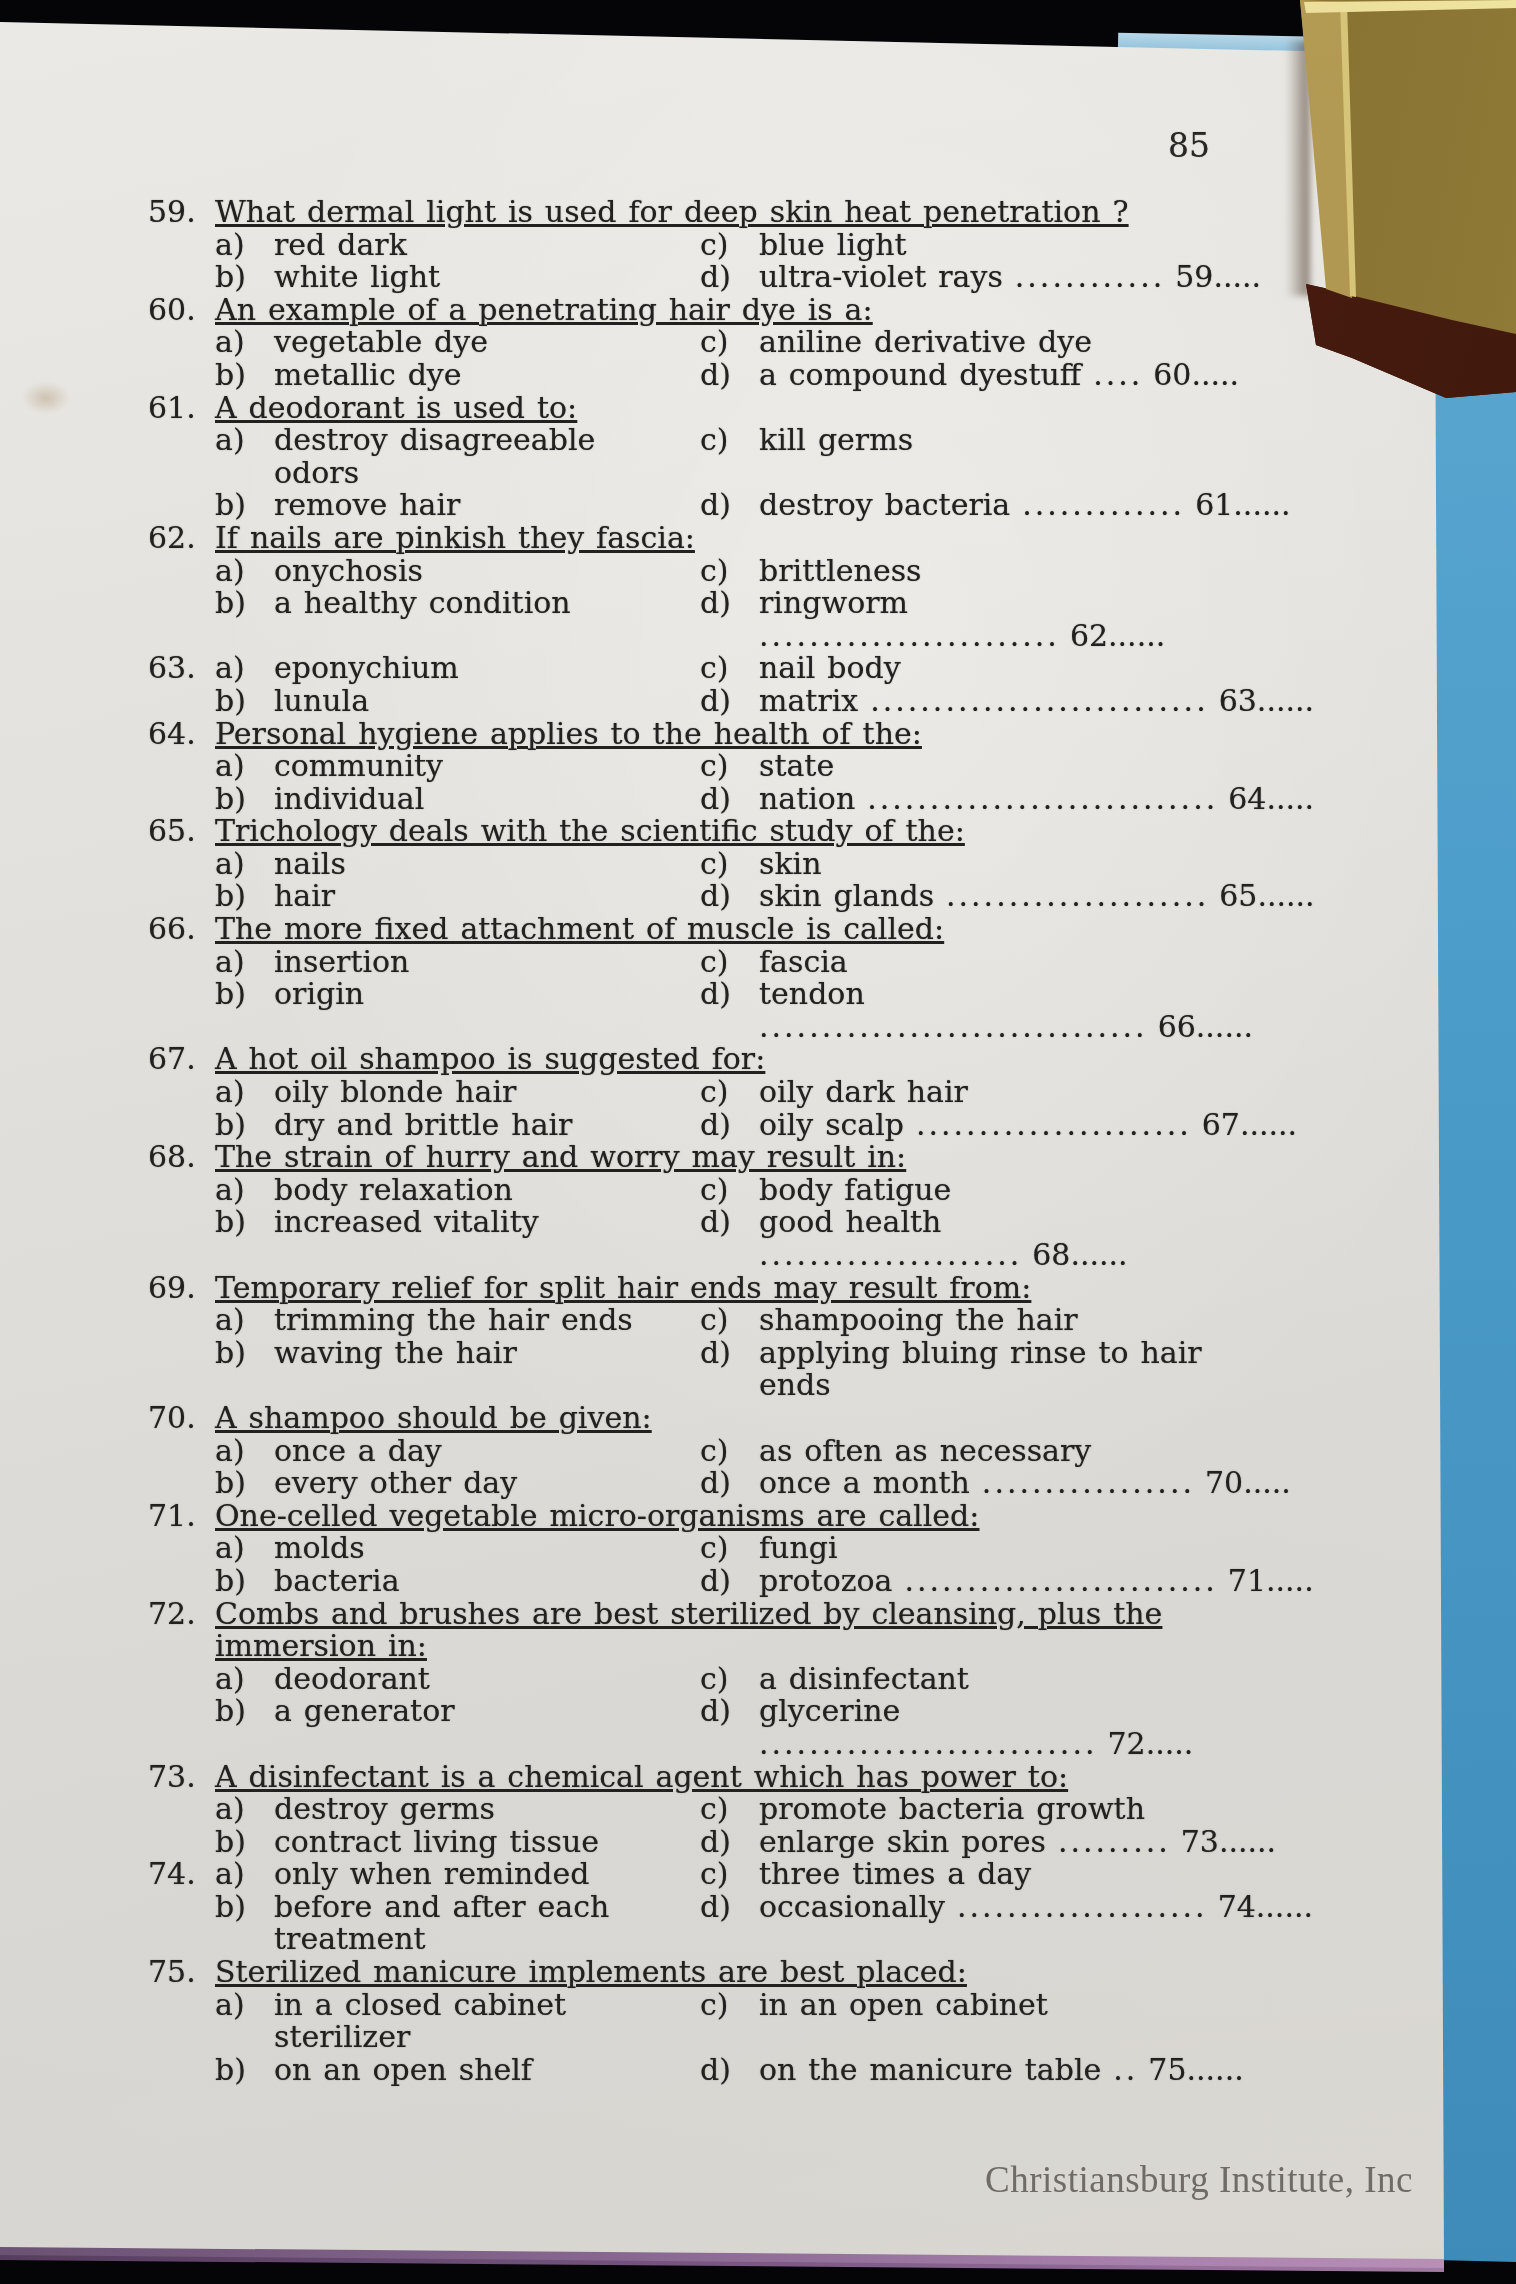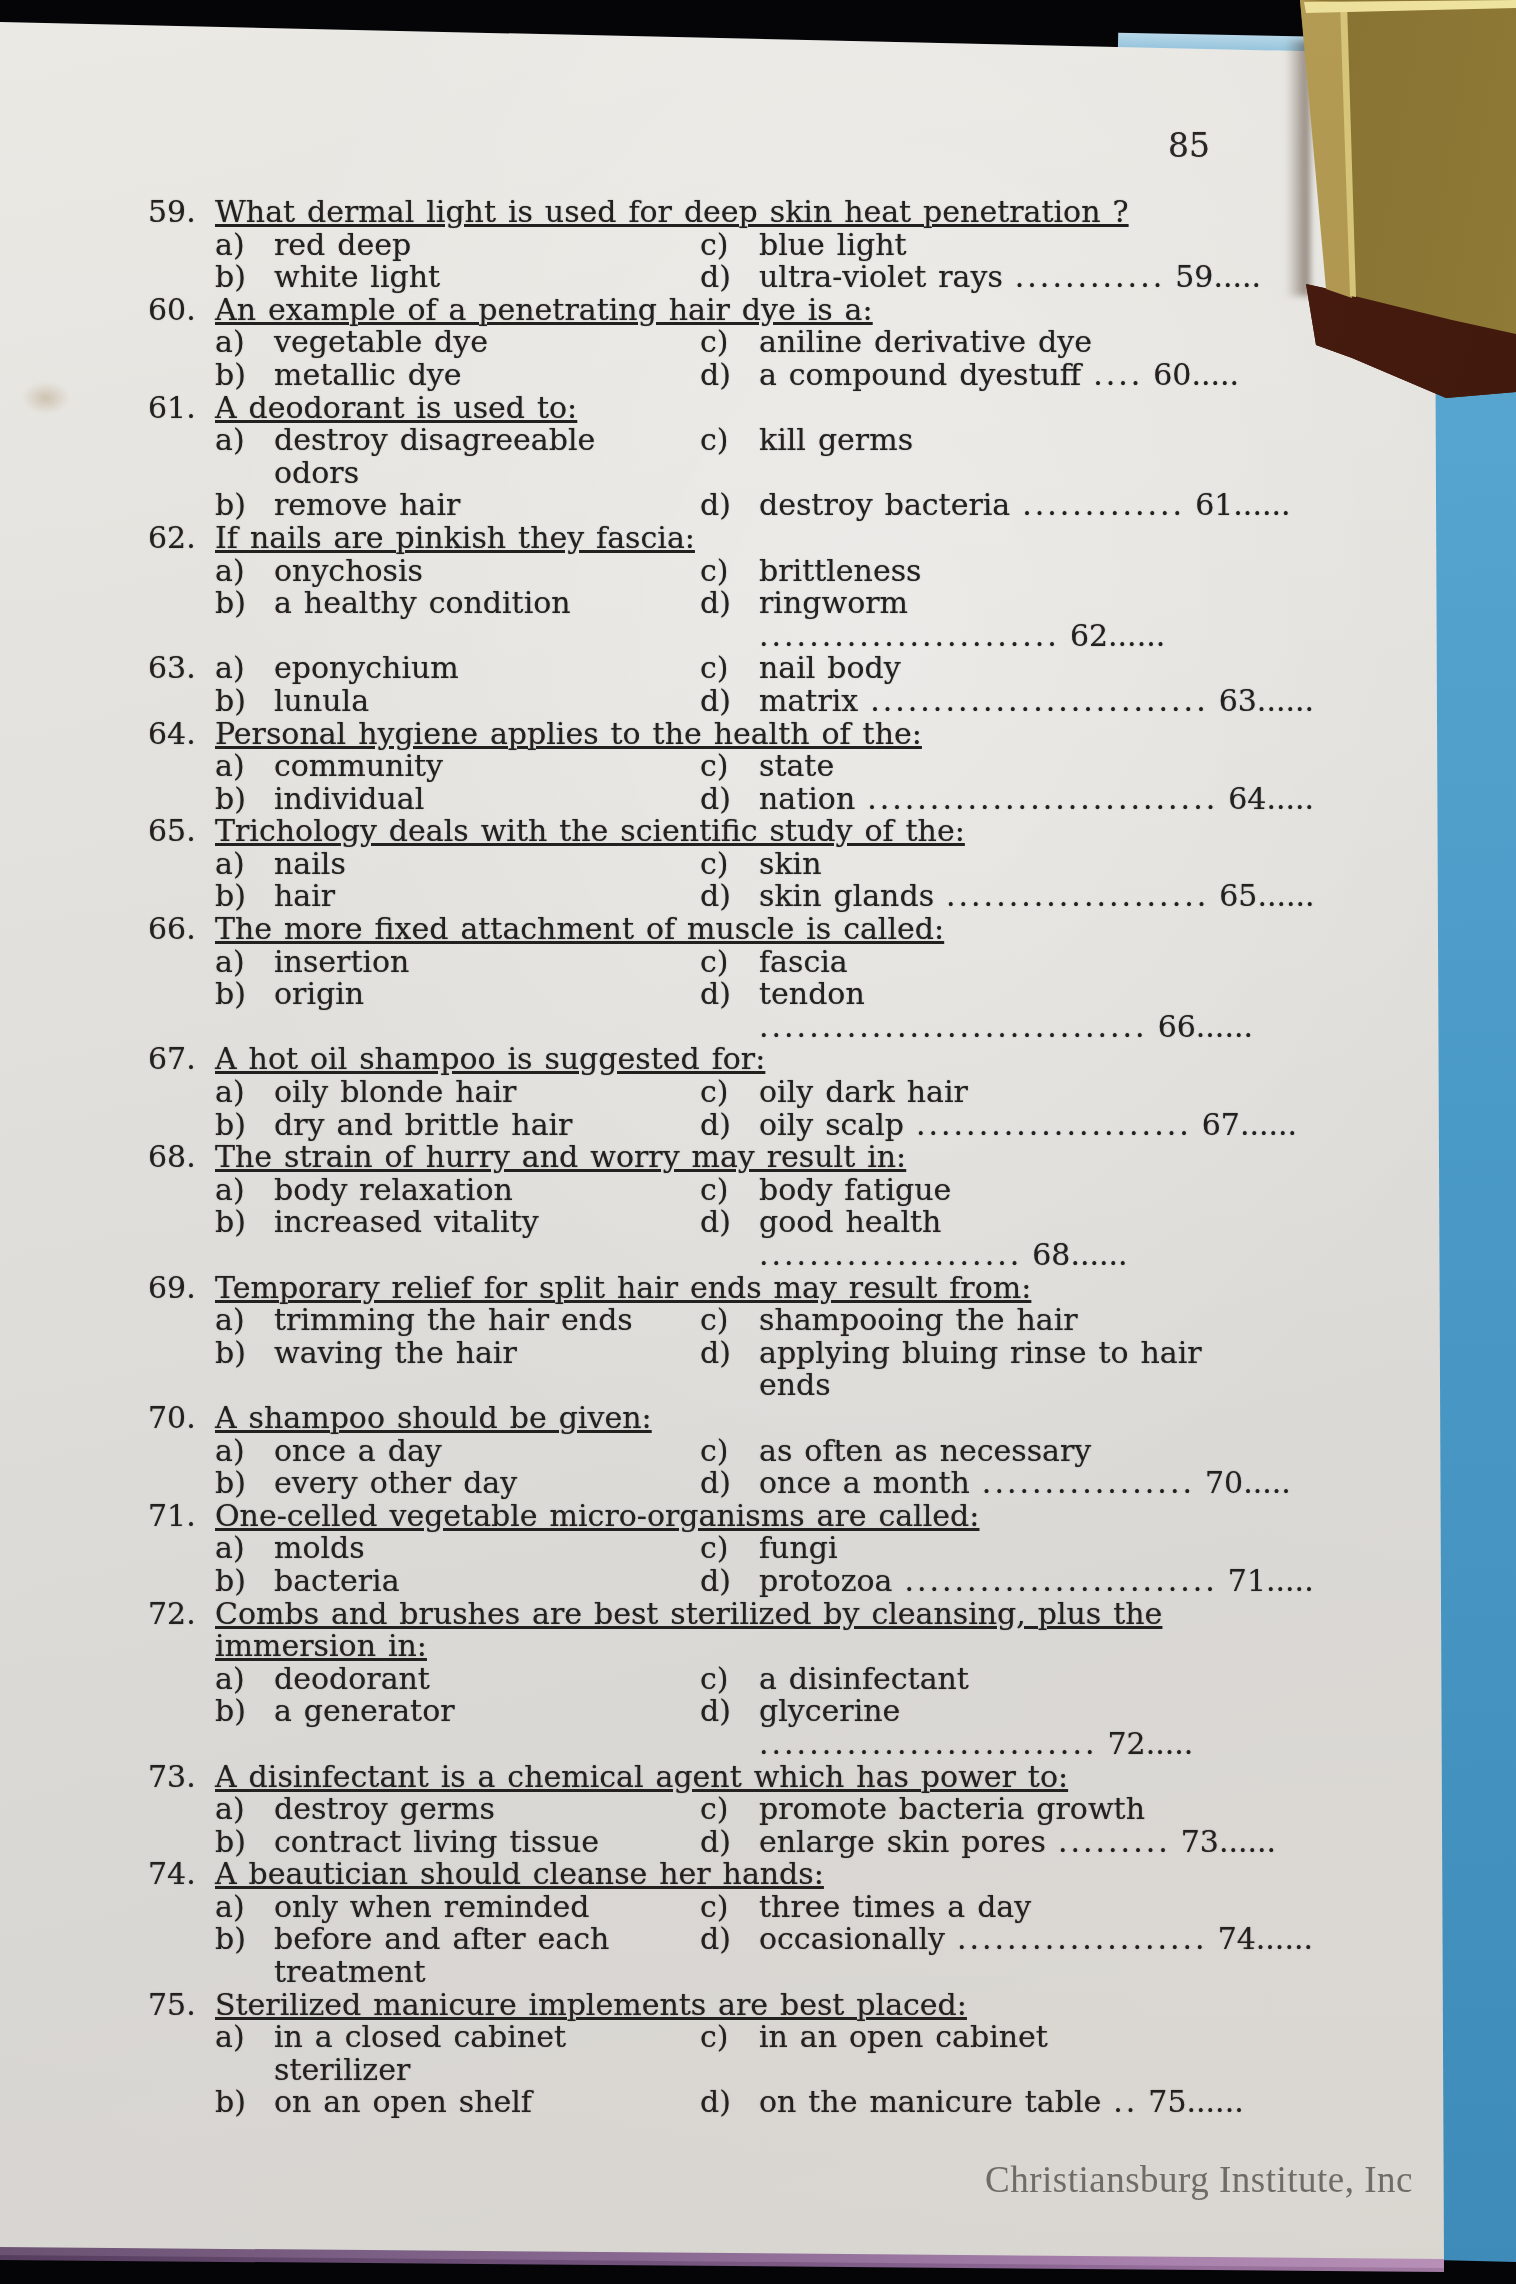--- a/index.html
+++ b/index.html
@@ -81,21 +81,21 @@
     <div class="page-number">85</div>
     <div class="content" id="quiz-root">
         <div class="q">
     <div class="q-head">
       <span class="q-num">59.</span>
       <span class="q-text">What dermal light is used for deep skin heat penetration ?</span>
     </div>
     <div class="q-opts">
             <div class="opt">
     <span class="opt-label">a)</span>
-    <span class="opt-text">red deep</span>
+    <span class="opt-text">red dark</span>
   </div>
             <div class="opt">
     <span class="opt-label">c)</span>
     <span class="opt-text">blue light</span>
   </div>
             <div class="opt">
     <span class="opt-label">b)</span>
     <span class="opt-text">white light</span>
   </div>
             <div class="opt">
@@ -435,21 +435,20 @@
   </div>
             <div class="opt">
     <span class="opt-label">d)</span>
     <span class="opt-text">enlarge skin pores</span>
   <span class="tail"> <span class="dots">.........</span><span class="ansnum">73......</span></span></div>
           </div>
   </div>
         <div class="q">
     <div class="q-head">
       <span class="q-num">74.</span>
-      <span class="q-text">A beautician should cleanse her hands:</span>
     </div>
     <div class="q-opts">
             <div class="opt">
     <span class="opt-label">a)</span>
     <span class="opt-text">only when reminded</span>
   </div>
             <div class="opt">
     <span class="opt-label">c)</span>
     <span class="opt-text">three times a day</span>
   </div>

